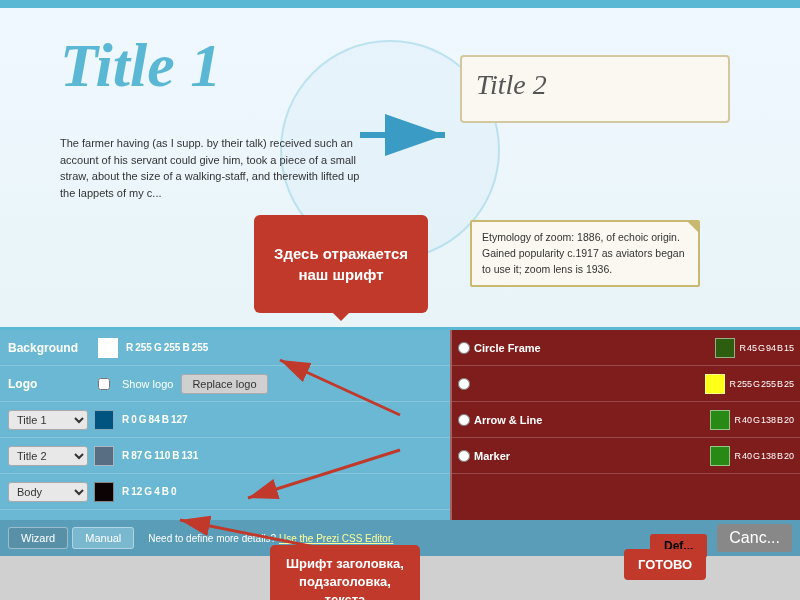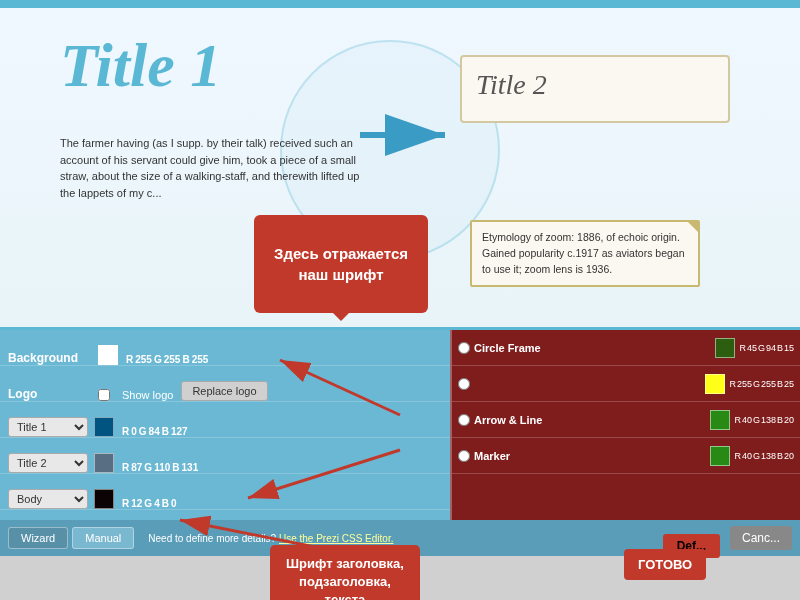--- a/index.html
+++ b/index.html
@@ -172,21 +172,21 @@
       top: 330px;
       left: 0;
       width: 800px;
       height: 210px;
       background: #6bb8d4;
     }
 
     
     .control-row {
       display: flex;
-      align-items: flex-end;
+      align-items: center;
       height: 36px;
       border-bottom: 1px solid rgba(255,255,255,0.2);
       padding: 0 8px;
     }
     .control-row:first-child {
       border-top: none;
     }
 
     .row-label {
       color: white;
@@ -342,21 +342,21 @@
       cursor: pointer;
       margin-top: 16px;
     }
 
     .cancel-btn {
       background: #888;
       color: white;
       border: none;
       border-radius: 3px;
       padding: 5px 12px;
-      font-size: 12px;
+      font-size: 16px;
       cursor: pointer;
       margin-left: 6px;
     }
 
     
     .annot-color-bg {
       position: absolute;
       top: 395px;
       left: 360px;
       background: #c0392b;

